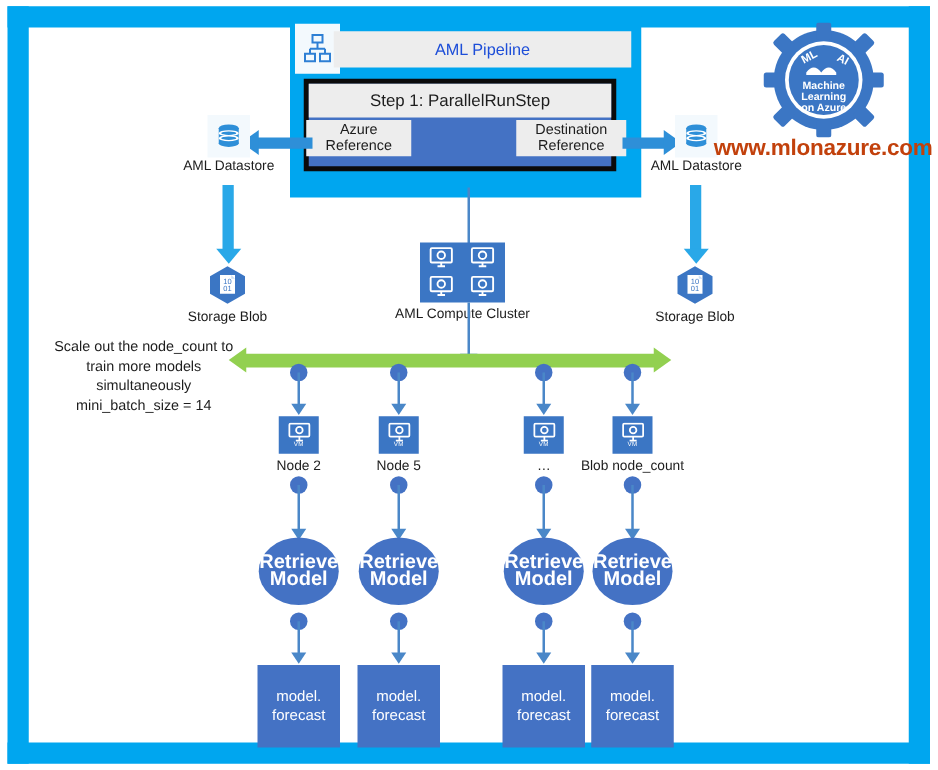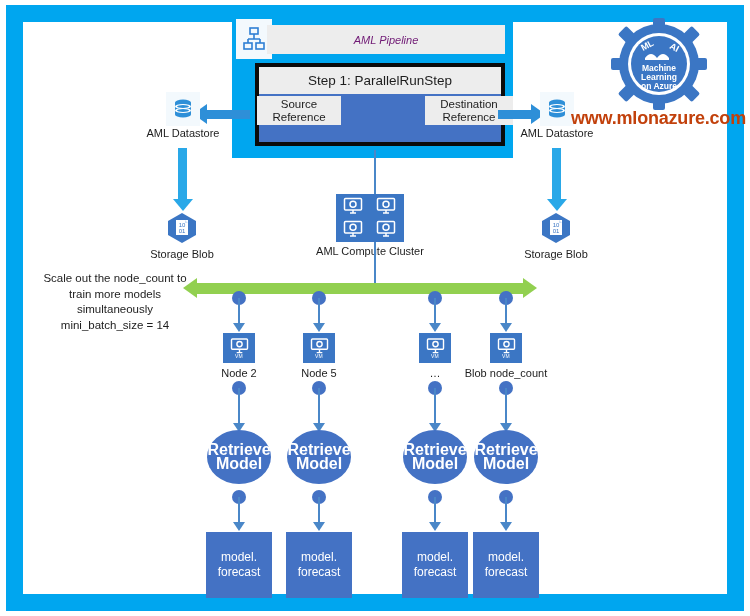--- a/index.html
+++ b/index.html
@@ -12,24 +12,24 @@
   .frame-left{position:absolute;left:6px;top:5px;width:17px;height:606px;background:#00A6EF;}
   .frame-bottom{position:absolute;left:6px;top:594px;width:738px;height:17px;background:#00A6EF;}
   .frame-right{position:absolute;left:727px;top:5px;width:17px;height:606px;background:#00A6EF;}
 
   
   .pipeline-panel{position:absolute;left:232px;top:13px;width:281px;height:145px;background:#00A6EF;}
   .pipeline-icon{position:absolute;left:236px;top:19px;width:36px;height:40px;background:#F3F9FD;
                  display:flex;align-items:center;justify-content:center;}
   .pipeline-title{position:absolute;left:267px;top:25px;width:238px;height:29px;background:#EDEDED;
                   display:flex;align-items:center;justify-content:center;
-                  font-size:11px;color:#701a75;font-style:italic;}
-
-  
-  .step-box{position:absolute;left:255px;top:63px;width:250px;height:83px;background:#0b0b0b;
+                  font-size:13px;color:#1d4ed8;}
+
+  
+  .step-box{position:absolute;left:243px;top:63px;width:250px;height:74px;background:#0b0b0b;
             box-sizing:border-box;padding:4px;}
   .step-inner{position:relative;width:100%;height:100%;background:#4472C4;}
   .step-title{position:absolute;left:0;top:0;width:100%;height:27px;background:#EDEDED;
               display:flex;align-items:center;justify-content:center;font-size:13.5px;color:#1d1d1d;}
   .ref-box{position:absolute;background:#EDEDED;display:flex;align-items:center;justify-content:center;
            text-align:center;font-size:11.5px;line-height:12.5px;color:#1d1d1d;}
   .ref-src{left:-2px;top:29px;width:84px;height:29px;}
   .ref-dst{left:166px;top:29px;width:88px;height:29px;}
   .ref-ct{left:79px;top:41px;width:90px;height:31px;}
 
@@ -112,21 +112,21 @@
   </div>
 
   <div class="pipeline-title">AML Pipeline</div>
 
   <div class="step-box">
     <div class="step-inner">
       <div class="step-title">Step 1: ParallelRunStep</div>
 
       <div class="ref-box ref-src">
         <span>
-          <span>Source</span><br>
+          <span>Azure</span><br>
           <span>Reference</span>
         </span>
       </div>
 
       <div class="ref-box ref-dst">
         <span>
           <span>Destination</span><br>
           <span>Reference</span>
         </span>
       </div>

